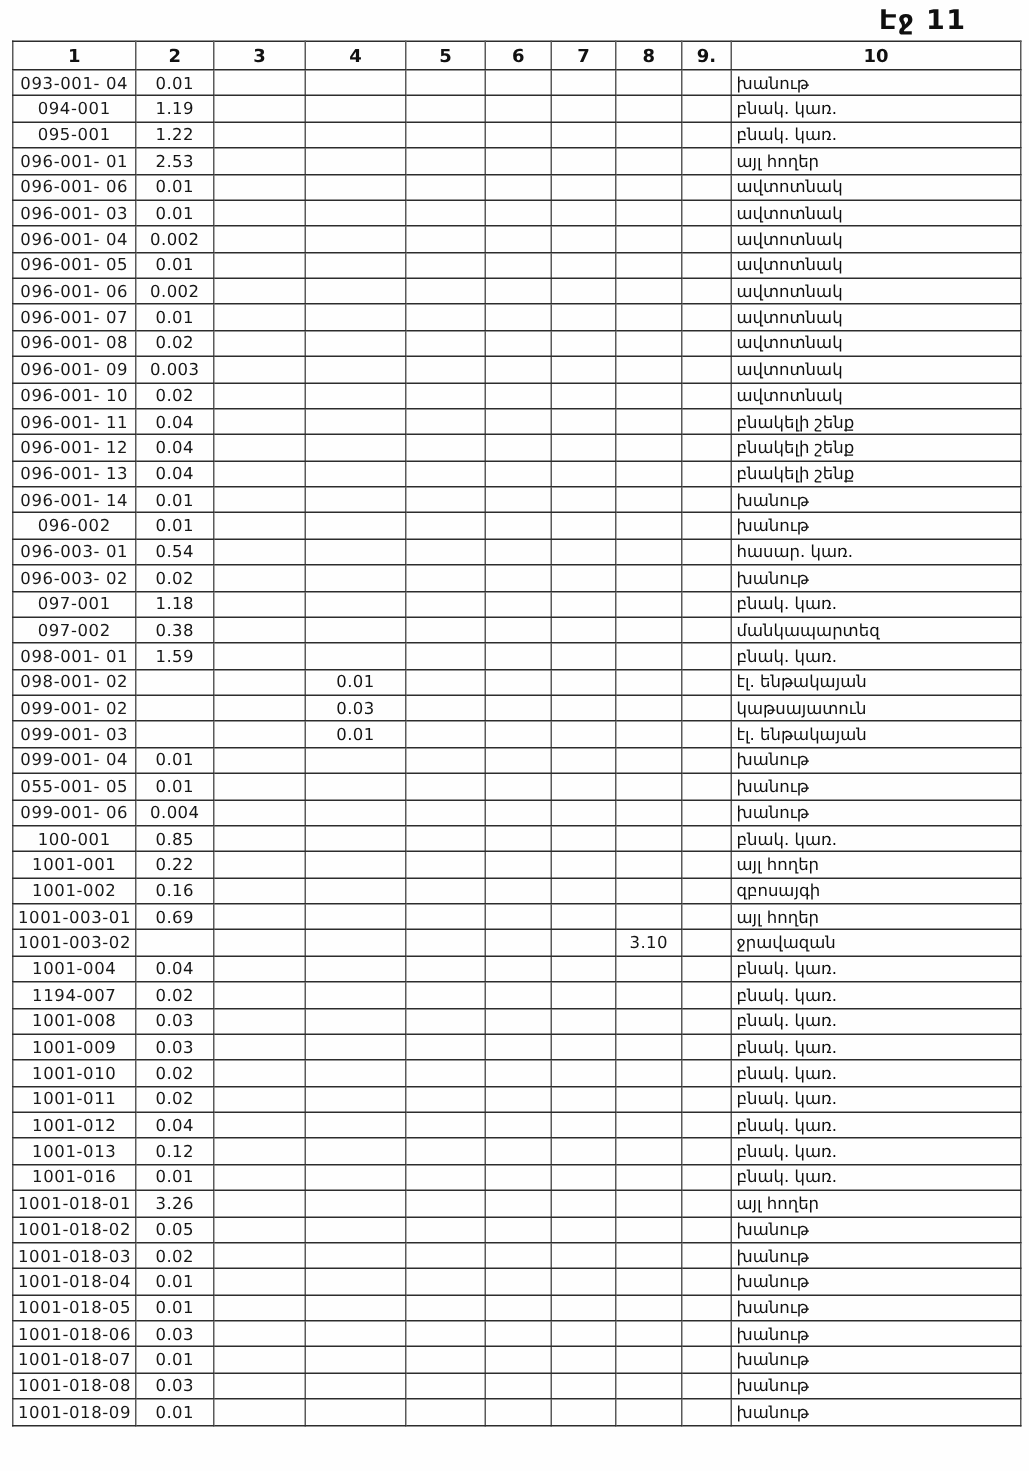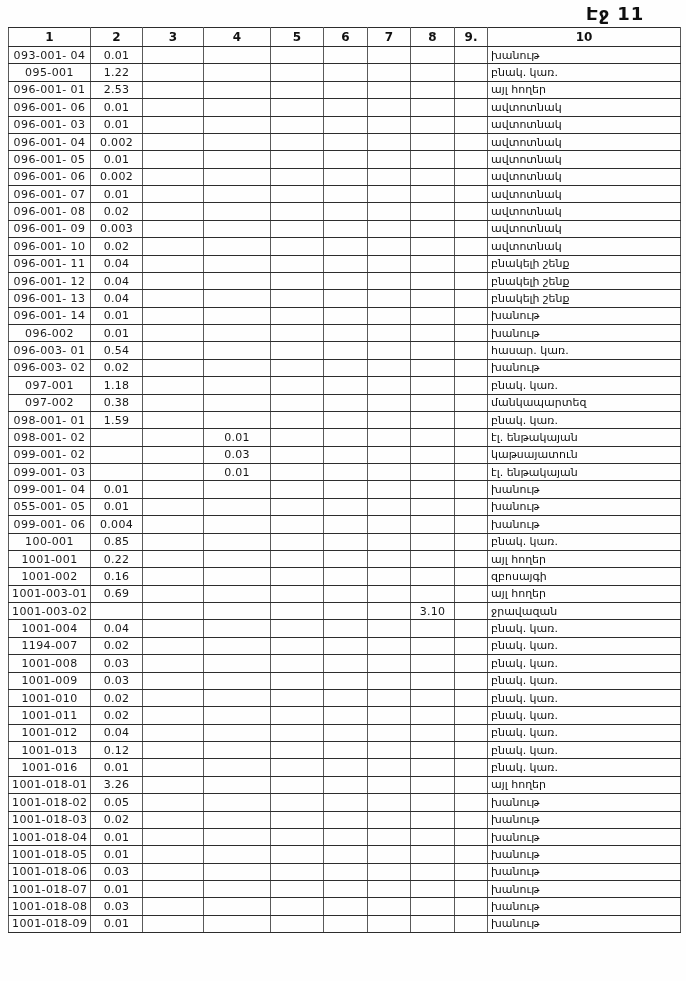--- a/index.html
+++ b/index.html
@@ -116,20 +116,32 @@
           <td class="c-num"></td>
           <td class="c-num"></td>
           <td class="c-num"></td>
           <td class="c-num"></td>
           <td class="c-num"></td>
           <td class="c-num"></td>
           <td class="c-num"></td>
           <td class="c-desc">խանութ</td>
         </tr>
         <tr>
+          <td class="c-code">094-001</td>
+          <td class="c-num">1.19</td>
+          <td class="c-num"></td>
+          <td class="c-num"></td>
+          <td class="c-num"></td>
+          <td class="c-num"></td>
+          <td class="c-num"></td>
+          <td class="c-num"></td>
+          <td class="c-num"></td>
+          <td class="c-desc">բնակ. կառ.</td>
+        </tr>
+        <tr>
           <td class="c-code">095-001</td>
           <td class="c-num">1.22</td>
           <td class="c-num"></td>
           <td class="c-num"></td>
           <td class="c-num"></td>
           <td class="c-num"></td>
           <td class="c-num"></td>
           <td class="c-num"></td>
           <td class="c-num"></td>
           <td class="c-desc">բնակ. կառ.</td>

